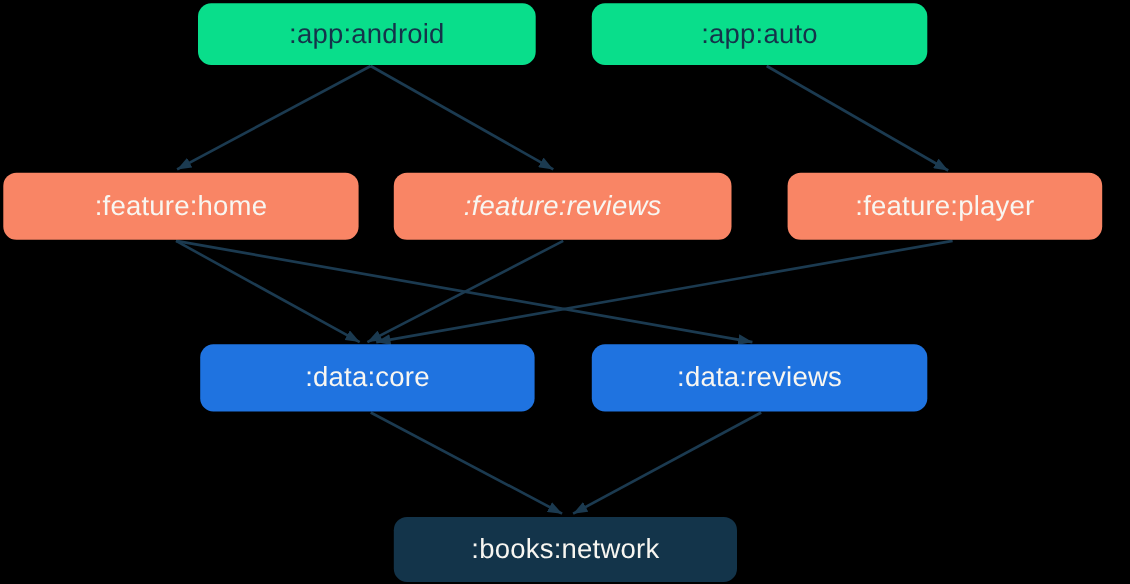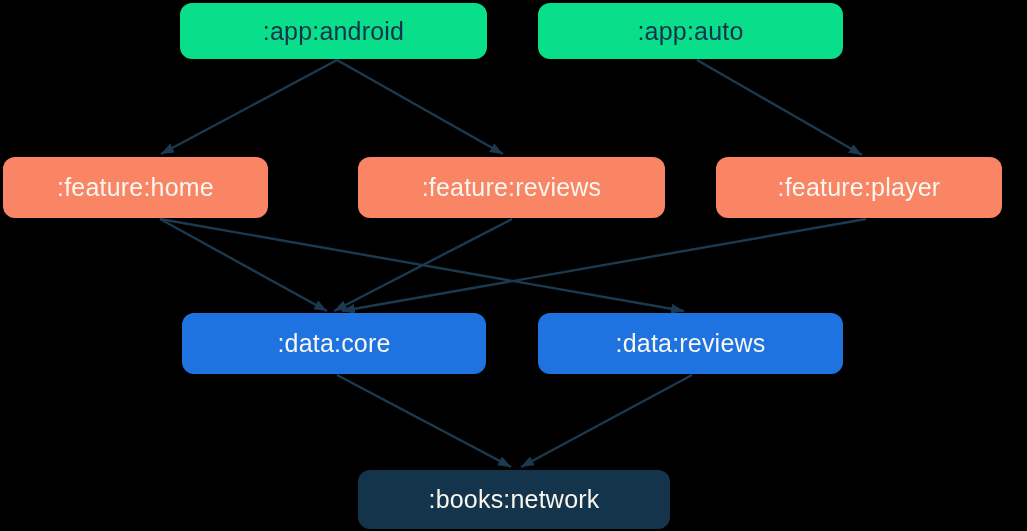--- a/index.html
+++ b/index.html
@@ -70,24 +70,24 @@
       <line x1="337" y1="375" x2="511" y2="467" marker-end="url(#arrowhead)"></line>
       <line x1="692" y1="375" x2="521" y2="467" marker-end="url(#arrowhead)"></line>
     </svg>
   <div id="nodes-layer">
       <div class="node app" style="left: 180px; top: 3px; width: 307px; height: 56px;">
         <span>:app:android</span>
       </div>
       <div class="node app" style="left: 538px; top: 3px; width: 305px; height: 56px; text-align: right;">
         <span>:app:auto</span>
       </div>
-      <div class="node feature" style="left: 3px; top: 157px; width: 265px; height: 61px;">
+      <div class="node feature" style="left: 3px; top: 157px; width: 323px; height: 61px;">
         <span>:feature:home</span>
       </div>
-      <div class="node feature" style="left: 358px; top: 157px; width: 307px; height: 61px;">
+      <div class="node feature" style="left: 358px; top: 157px; width: 307px; height: 61px; font-style: italic;">
         <span>:feature:reviews</span>
       </div>
       <div class="node feature" style="left: 716px; top: 157px; width: 286px; height: 61px;">
         <span>:feature:player</span>
       </div>
       <div class="node data" style="left: 182px; top: 313px; width: 304px; height: 61px;">
         <span>:data:core</span>
       </div>
       <div class="node data" style="left: 538px; top: 313px; width: 305px; height: 61px;">
         <span>:data:reviews</span>

